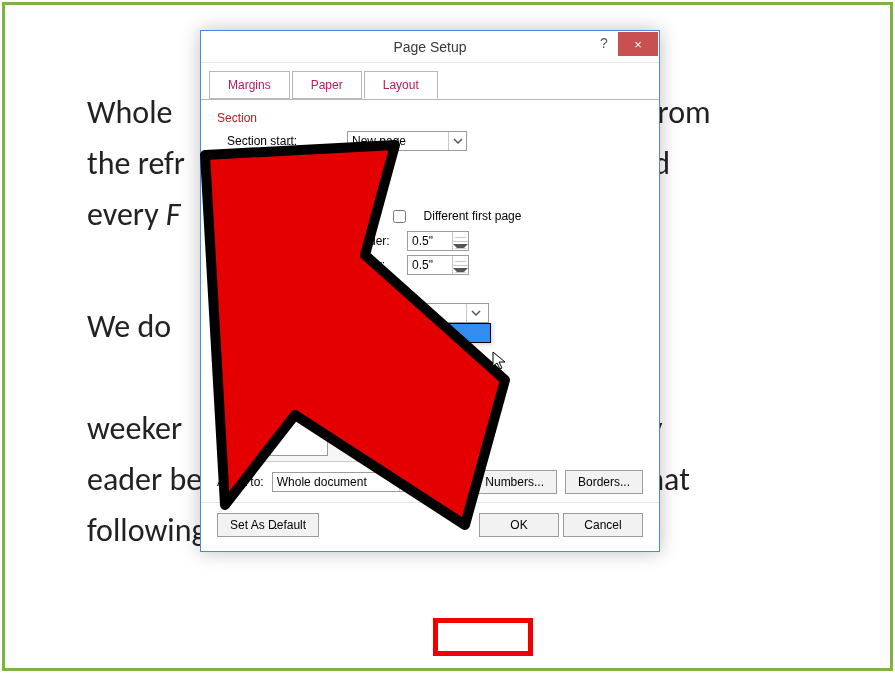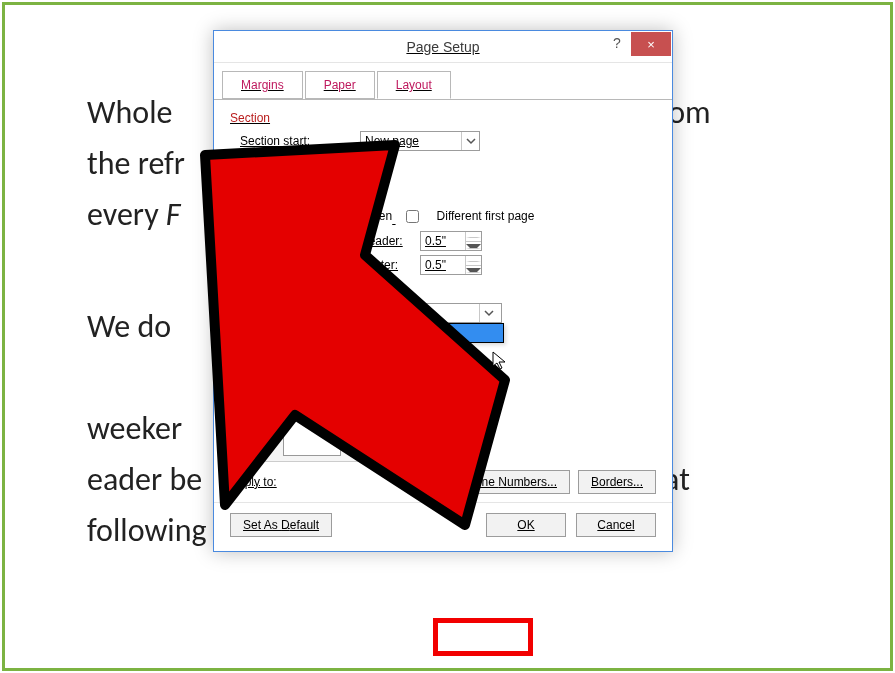--- a/index.html
+++ b/index.html
@@ -27,26 +27,25 @@
     font-size: 32px;
     line-height: 1.6;
     color: #222;
   }
   .bg-doc .para2 { margin-top: 60px; }
   .bg-doc em { font-style: italic; }
 
   
   .dialog {
     position: absolute;
-    left: 208px; top: 25px;
+    left: 195px; top: 25px;
     width: 460px;
     background: #fff;
     border: 1px solid #4a8adf;
     box-shadow: 0 0 18px rgba(0,0,0,.25);
-    text-decoration: underline;
   }
   .titlebar {
     height: 32px;
     background: #fff;
     display: flex;
     align-items: center;
     border-bottom: 1px solid #e5e5e5;
     position: relative;
   }
   .titlebar .title {
@@ -206,21 +205,21 @@
     font-size: 12px;
     cursor: pointer;
     min-width: 72px;
     text-align: center;
   }
   .dlg-footer {
     display: flex; justify-content: space-between; align-items: center;
     padding: 10px 16px 14px 16px;
     border-top: 1px solid #e5e5e5;
   }
-  .ok-cancel { display: flex; gap: 10px; }
+  .ok-cancel { display: flex; gap: 4px; }
 
   .ok-highlight {
     position: absolute;
     border: 5px solid #f20000;
     pointer-events: none;
   }
 
   .big-arrow {
     position: absolute;
     left: 160px; top: 130px;
@@ -365,20 +364,28 @@
         <div class="preview-page">
           <div class="ln"></div>
             <div class="ln"></div>
             <div class="ln"></div>
             <div class="ln"></div>
         </div>
       </div>
 
       <div class="bottom-row">
         <span>Appl<span class="underline">y</span> to:</span>
+        <span class="combo" style="width:150px">
+          <input style="width: 126px;" readonly="" value="Whole document">
+          <span class="arrow">
+            <svg viewBox="0 0 10 10">
+                <path d="M1 3 L5 7 L9 3" fill="none" stroke="#555" stroke-width="1.5"></path>
+              </svg>
+          </span>
+        </span>
         <span style="flex:1"></span>
         <span class="btn">Line <span class="underline">N</span><span>umbers...</span></span>
         <span class="btn"><span class="underline">B</span>orders...</span>
       </div>
     </div>
 
     <div class="dlg-footer">
       <span class="btn">Set As <span class="underline">D</span>efault</span>
       <span class="ok-cancel">
         <span class="btn" style="min-width:80px">OK</span>

